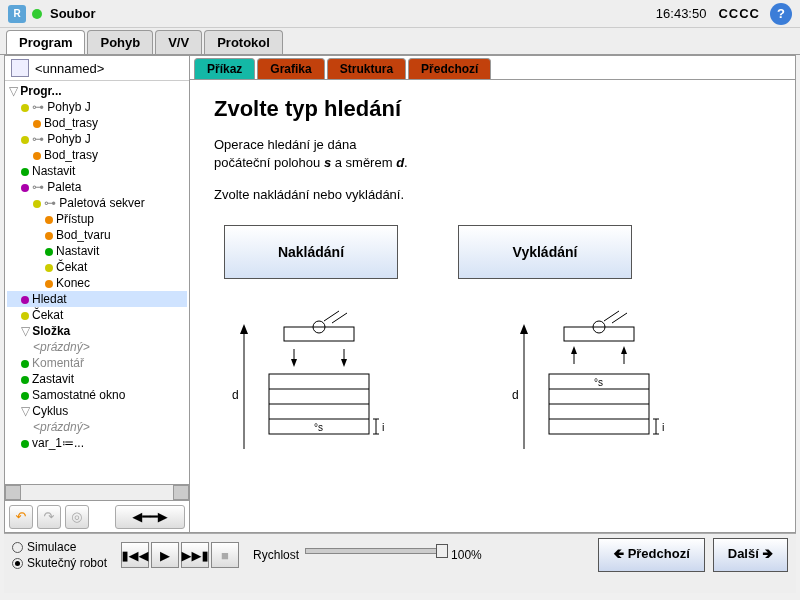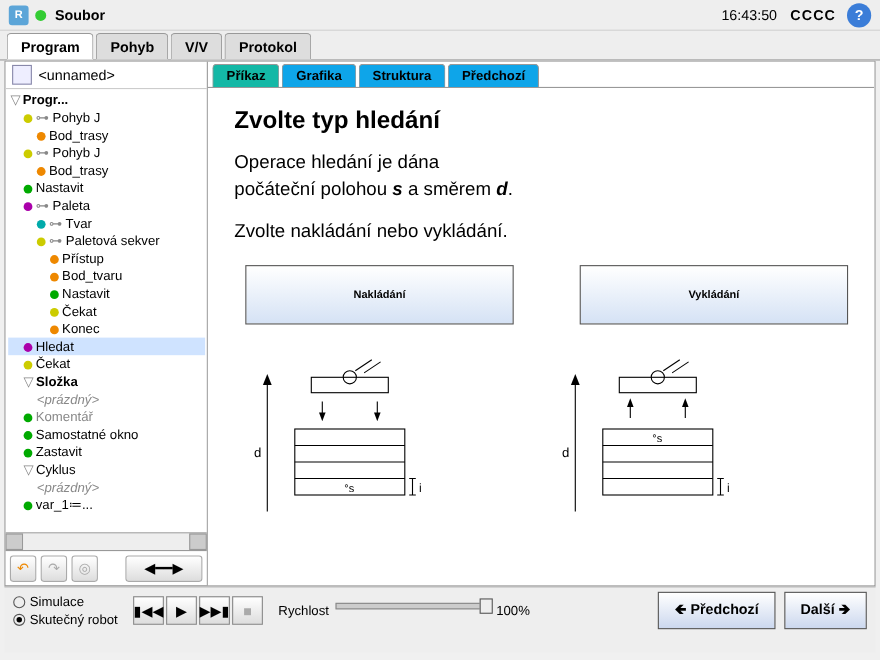--- a/index.html
+++ b/index.html
@@ -35,27 +35,27 @@
 .b-mag { background:#a0a; } .b-cyn { background:#0aa; } .b-blu { background:#00a; }
 .tri { color:#888; margin-right:2px; }
 .hscroll { height: 16px; background:#ddd; border-top:1px solid #999; display:flex; }
 .hscroll .btn { width:16px; background:#ccc; border:1px solid #999; }
 .hscroll .track { flex:1; background:#eee; }
 .left-toolbar { height: 32px; border-top:1px solid #999; display:flex; align-items:center; padding:0 4px; gap:4px; }
 .tbtn { width:24px; height:24px; border:1px solid #aaa; background:linear-gradient(#fff,#ddd); border-radius:3px; display:flex; align-items:center; justify-content:center; }
 
 .right { flex: 1; display: flex; flex-direction: column; }
 .subtabs { display: flex; padding: 2px 4px 0 4px; border-bottom: 1px solid #999; }
-.subtabs .tab { padding: 3px 12px; border: 1px solid #999; border-bottom: none; background: #0ea5e9; margin-right: 2px; border-radius: 4px 4px 0 0; font-weight: bold; font-size:12px; cursor:pointer; }
+.subtabs .tab { padding: 3px 12px; border: 1px solid #999; border-bottom: none; background: #c2410c; margin-right: 2px; border-radius: 4px 4px 0 0; font-weight: bold; font-size:12px; cursor:pointer; }
 .subtabs .tab.active { background: #14b8a6; }
 .content { flex:1; padding: 16px 24px; background:#fff; overflow:auto; }
 .content h1 { font-size: 22px; font-weight: bold; margin-bottom: 14px; }
-.content p { font-size: 17px; margin-bottom: 14px; line-height:1.4; }
+.content p { font-size: 13px; margin-bottom: 14px; line-height:1.4; }
 .btnrow { display:flex; gap:60px; margin-top:20px; margin-bottom:30px; justify-content:flex-start; padding-left:10px;}
-.bigbtn { width: 244px; height: 54px; border:1px solid #555; background:linear-gradient(#fff,#d5e2f5); display:flex; align-items:center; justify-content:center; font-weight:bold; font-size:10px; cursor:pointer; }
+.bigbtn { width: 174px; height: 54px; border:1px solid #555; background:linear-gradient(#fff,#d5e2f5); display:flex; align-items:center; justify-content:center; font-weight:bold; font-size:14px; cursor:pointer; }
 .diagrams { display:flex; gap:60px; padding-left:10px; }
 .diagram { width:220px; }
 
 .footer { height: 60px; background:#eee; border-top:1px solid #aaa; margin: 0 4px; padding: 4px 8px; }
 .footer-row1 { display:flex; align-items:center; gap:14px; }
 .sim { display:flex; flex-direction:column; gap:2px; font-size:12px; }
 .sim label { display:flex; align-items:center; gap:4px; }
 .radio { width:11px; height:11px; border:1px solid #555; border-radius:50%; display:inline-block; }
 .radio.on::after { content:''; display:block; width:5px; height:5px; background:#000; border-radius:50%; margin:2px; }
 .playbar { display:flex; gap:2px; }
@@ -96,34 +96,33 @@
       <span>&lt;unnamed&gt;</span>
     </div>
     <div class="tree" id="tree">
         <div class="row"><span class="ind" style="width: 0px;"></span><span class="tri">▽</span><span class="bold">Progr...</span></div>
         <div class="row"><span class="ind" style="width: 12px;"></span><span class="bullet b-yel"></span><span style="color: rgb(136, 136, 136);">⊶ </span><span>Pohyb J</span></div>
         <div class="row"><span class="ind" style="width: 24px;"></span><span class="bullet b-org"></span><span>Bod_trasy</span></div>
         <div class="row"><span class="ind" style="width: 12px;"></span><span class="bullet b-yel"></span><span style="color: rgb(136, 136, 136);">⊶ </span><span>Pohyb J</span></div>
         <div class="row"><span class="ind" style="width: 24px;"></span><span class="bullet b-org"></span><span>Bod_trasy</span></div>
         <div class="row"><span class="ind" style="width: 12px;"></span><span class="bullet b-grn"></span><span>Nastavit</span></div>
         <div class="row"><span class="ind" style="width: 12px;"></span><span class="bullet b-mag"></span><span style="color: rgb(136, 136, 136);">⊶ </span><span>Paleta</span></div>
-        <div class="row"><span class="ind" style="width: 24px;"></span><span class="bullet b-cyn"></span><span style="color: rgb(136, 136, 136);">⊶ </span><span>Tvar</span></div>
         <div class="row"><span class="ind" style="width: 24px;"></span><span class="bullet b-yel"></span><span style="color: rgb(136, 136, 136);">⊶ </span><span>Paletová sekver</span></div>
         <div class="row"><span class="ind" style="width: 36px;"></span><span class="bullet b-org"></span><span>Přístup</span></div>
         <div class="row"><span class="ind" style="width: 36px;"></span><span class="bullet b-org"></span><span>Bod_tvaru</span></div>
         <div class="row"><span class="ind" style="width: 36px;"></span><span class="bullet b-grn"></span><span>Nastavit</span></div>
         <div class="row"><span class="ind" style="width: 36px;"></span><span class="bullet b-yel"></span><span>Čekat</span></div>
         <div class="row"><span class="ind" style="width: 36px;"></span><span class="bullet b-org"></span><span>Konec</span></div>
         <div class="row selected"><span class="ind" style="width: 12px;"></span><span class="bullet b-mag"></span><span>Hledat</span></div>
         <div class="row"><span class="ind" style="width: 12px;"></span><span class="bullet b-yel"></span><span>Čekat</span></div>
         <div class="row"><span class="ind" style="width: 12px;"></span><span class="tri">▽</span><span class="bold">Složka</span></div>
         <div class="row"><span class="ind" style="width: 24px;"></span><span class="italic">&lt;prázdný&gt;</span></div>
         <div class="row"><span class="ind" style="width: 12px;"></span><span class="bullet b-grn"></span><span class="gray">Komentář</span></div>
+        <div class="row"><span class="ind" style="width: 12px;"></span><span class="bullet b-grn"></span><span>Zastavit</span></div>
         <div class="row"><span class="ind" style="width: 12px;"></span><span class="bullet b-grn"></span><span>Samostatné okno</span></div>
-        <div class="row"><span class="ind" style="width: 12px;"></span><span class="bullet b-grn"></span><span>Zastavit</span></div>
         <div class="row"><span class="ind" style="width: 12px;"></span><span class="tri">▽</span><span>Cyklus</span></div>
         <div class="row"><span class="ind" style="width: 24px;"></span><span class="italic">&lt;prázdný&gt;</span></div>
         <div class="row"><span class="ind" style="width: 12px;"></span><span class="bullet b-grn"></span><span>var_1≔...</span></div>
         <div class="row"><span class="ind" style="width: 12px;"></span></div>
       </div>
     <div class="hscroll">
       <div class="btn"></div>
       <div class="track"></div>
       <div class="btn"></div>
     </div>

